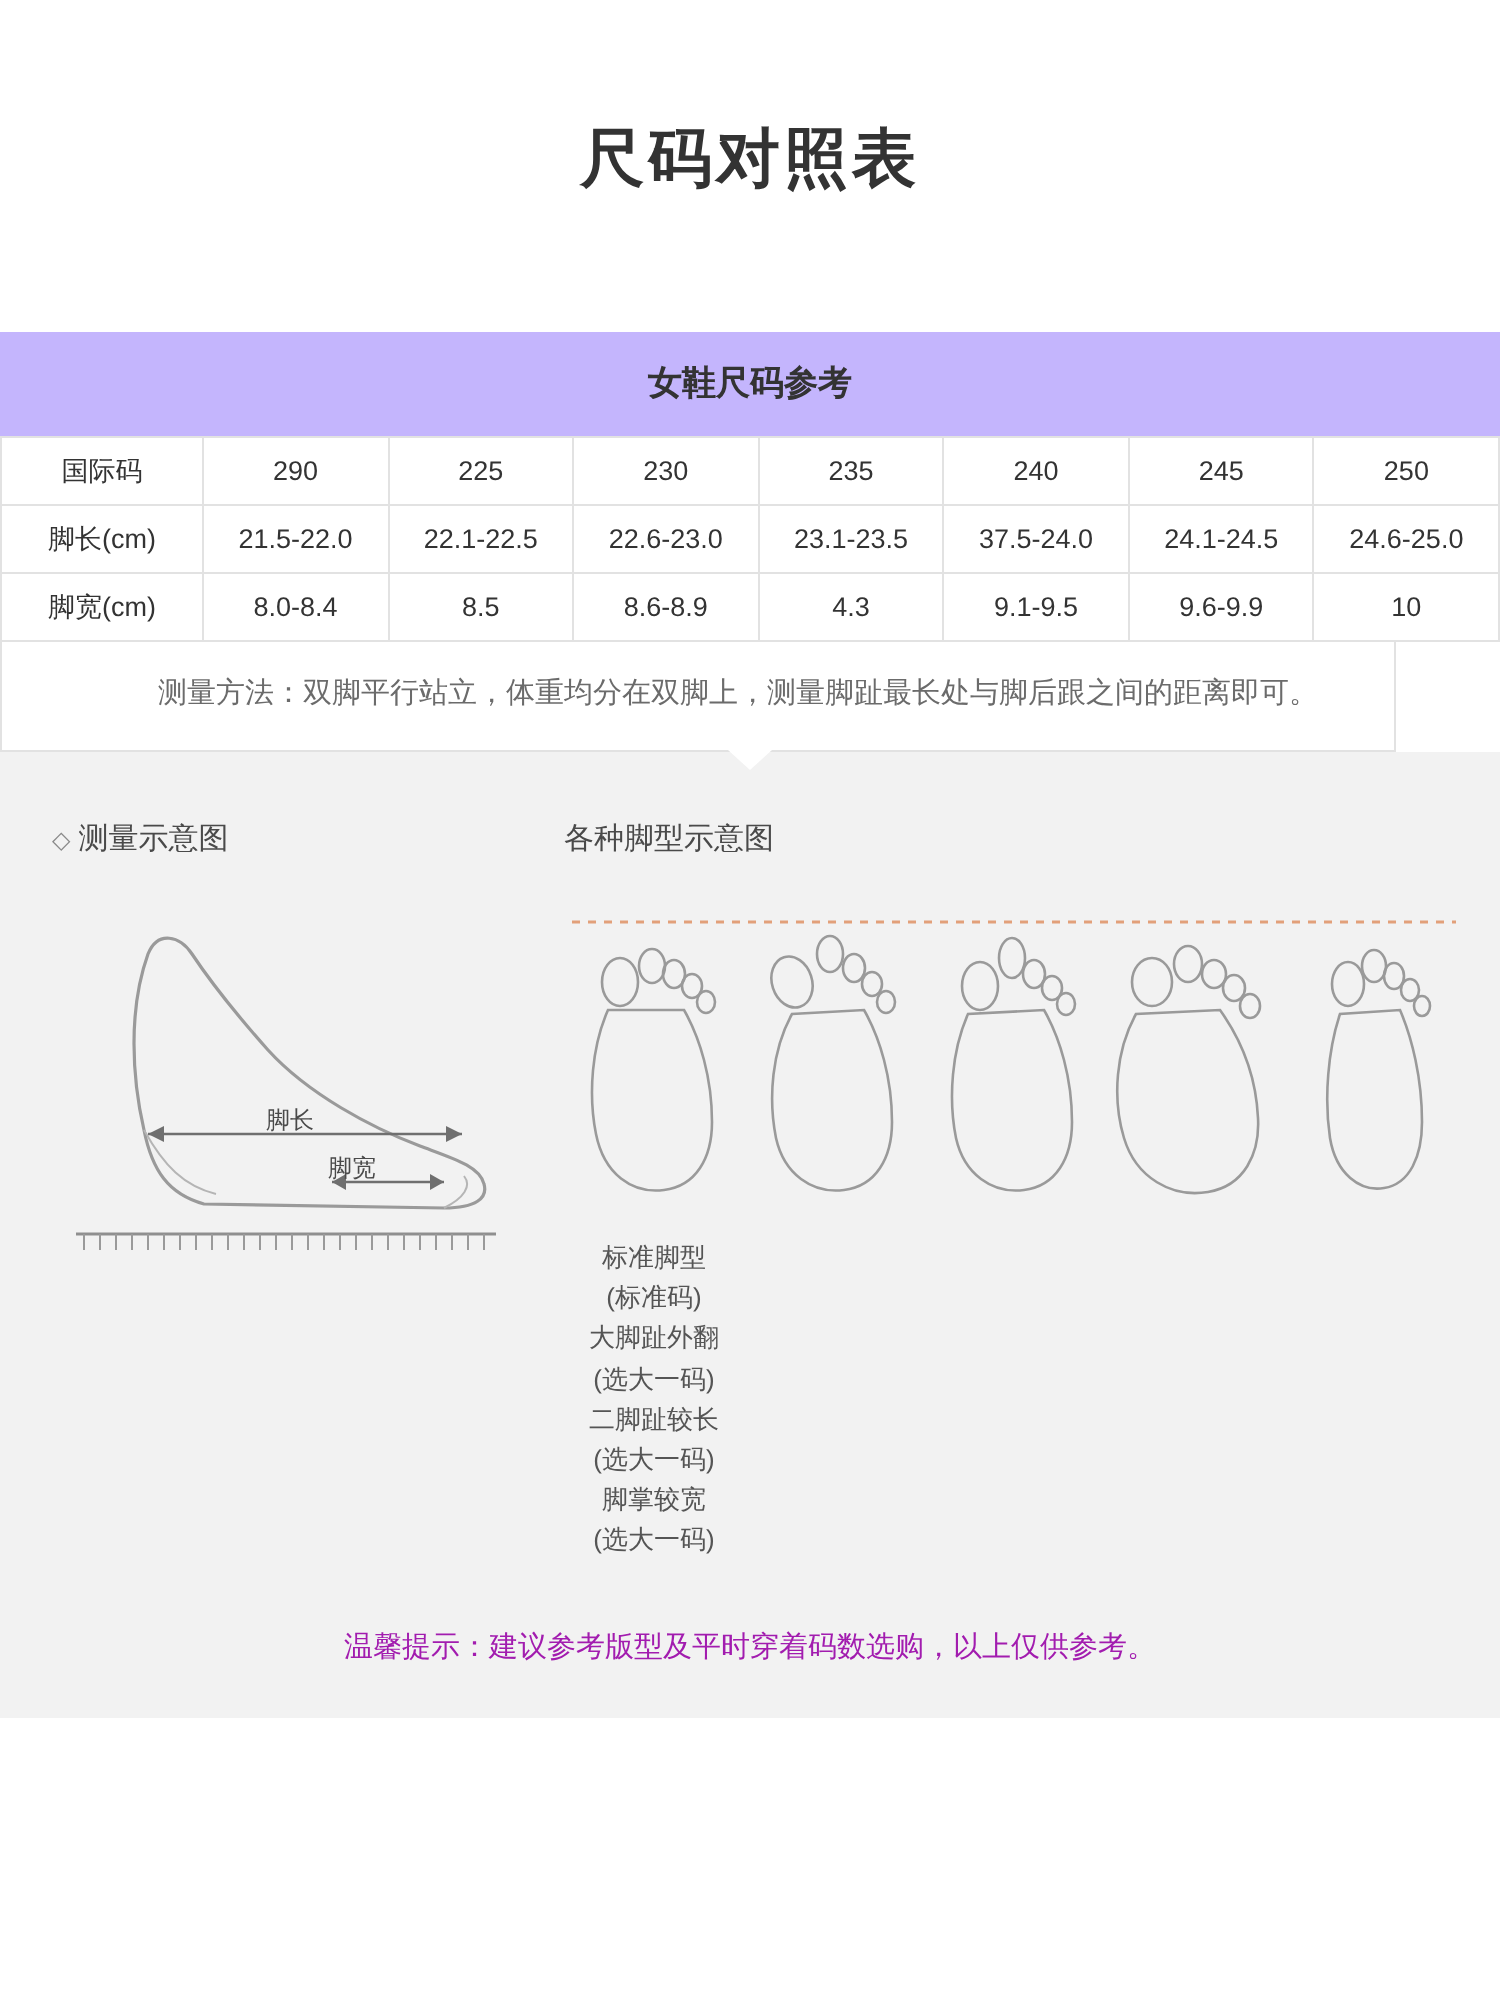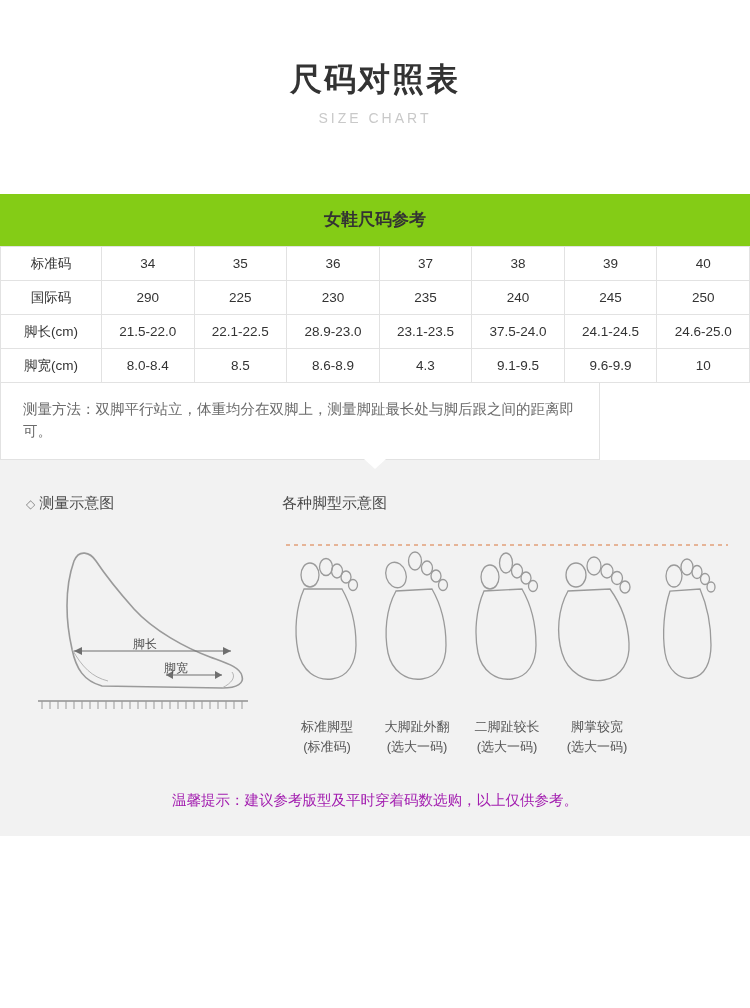--- a/index.html
+++ b/index.html
@@ -39,21 +39,21 @@
     color: #c9c9c9;
     letter-spacing: 3px;
   }
 
   
   .table-wrap {
     margin-top: 68px;
     width: 750px;
   }
   .table-head {
-    background: #84cc16;
+    background: #c4b5fd;
     height: 52px;
     line-height: 52px;
     text-align: center;
     font-size: 17px;
     font-weight: bold;
     color: #333;
   }
   table.size-table {
     width: 750px;
     border-collapse: collapse;
@@ -72,24 +72,25 @@
     width: 96px;
     font-size: 13.5px;
   }
   .note {
     border-left: 1px solid #e2e2e2;
     border-right: 1px solid #e2e2e2;
     border-bottom: 1px solid #e2e2e2;
     background: #fff;
     font-size: 14.5px;
     color: #6b6b6b;
-    padding: 16px 22px;
+    padding: 16px 38px;
     line-height: 1.5;
     box-sizing: border-box;
-    width: 600px;
+    width: 698px;
+    text-align: right;
   }
 
   
   .panel {
     position: relative;
     background: #f2f2f2;
     width: 750px;
     margin-top: 0;
     padding-bottom: 26px;
   }
@@ -122,21 +123,22 @@
     font-size: 12px;
     color: #8a8a8a;
     margin-right: 4px;
   }
 
   .measure-svg { display:block; }
   .feet-svg { display:block; }
 
   .foot-labels {
     display: flex;
-    margin-top: 14px;
+    margin-top: 0;
+    flex-direction: column;
   }
   .foot-label {
     width: 90px;
     text-align: center;
     font-size: 13px;
     color: #555;
     line-height: 1.55;
   }
 
   
@@ -147,53 +149,42 @@
     padding-top: 34px;
   }
 </style>
 </head>
 <body>
 
 <div class="page">
 
   <div class="header">
     <div class="title-cn">尺码对照表</div>
-    <div class="title-en">SIZE CHART</div>
   </div>
 
   <div class="table-wrap">
     <div class="table-head">女鞋尺码参考</div>
 
     <table class="size-table">
       <tbody>
-          <tr>
-        <td class="rowlabel">标准码</td>
-        <td>34</td>
-        <td>35</td>
-        <td>36</td>
-        <td>37</td>
-        <td>38</td>
-        <td>39</td>
-        <td>40</td>
-      </tr>
       <tr>
         <td class="rowlabel">国际码</td>
         <td>290</td>
         <td>225</td>
         <td>230</td>
         <td>235</td>
         <td>240</td>
         <td>245</td>
         <td>250</td>
       </tr>
       <tr>
         <td class="rowlabel">脚长(cm)</td>
         <td>21.5-22.0</td>
         <td>22.1-22.5</td>
-        <td>28.9-23.0</td>
+        <td>22.6-23.0</td>
         <td>23.1-23.5</td>
         <td>37.5-24.0</td>
         <td>24.1-24.5</td>
         <td>24.6-25.0</td>
       </tr>
       <tr>
         <td class="rowlabel">脚宽(cm)</td>
         <td>8.0-8.4</td>
         <td>8.5</td>
         <td>8.6-8.9</td>

